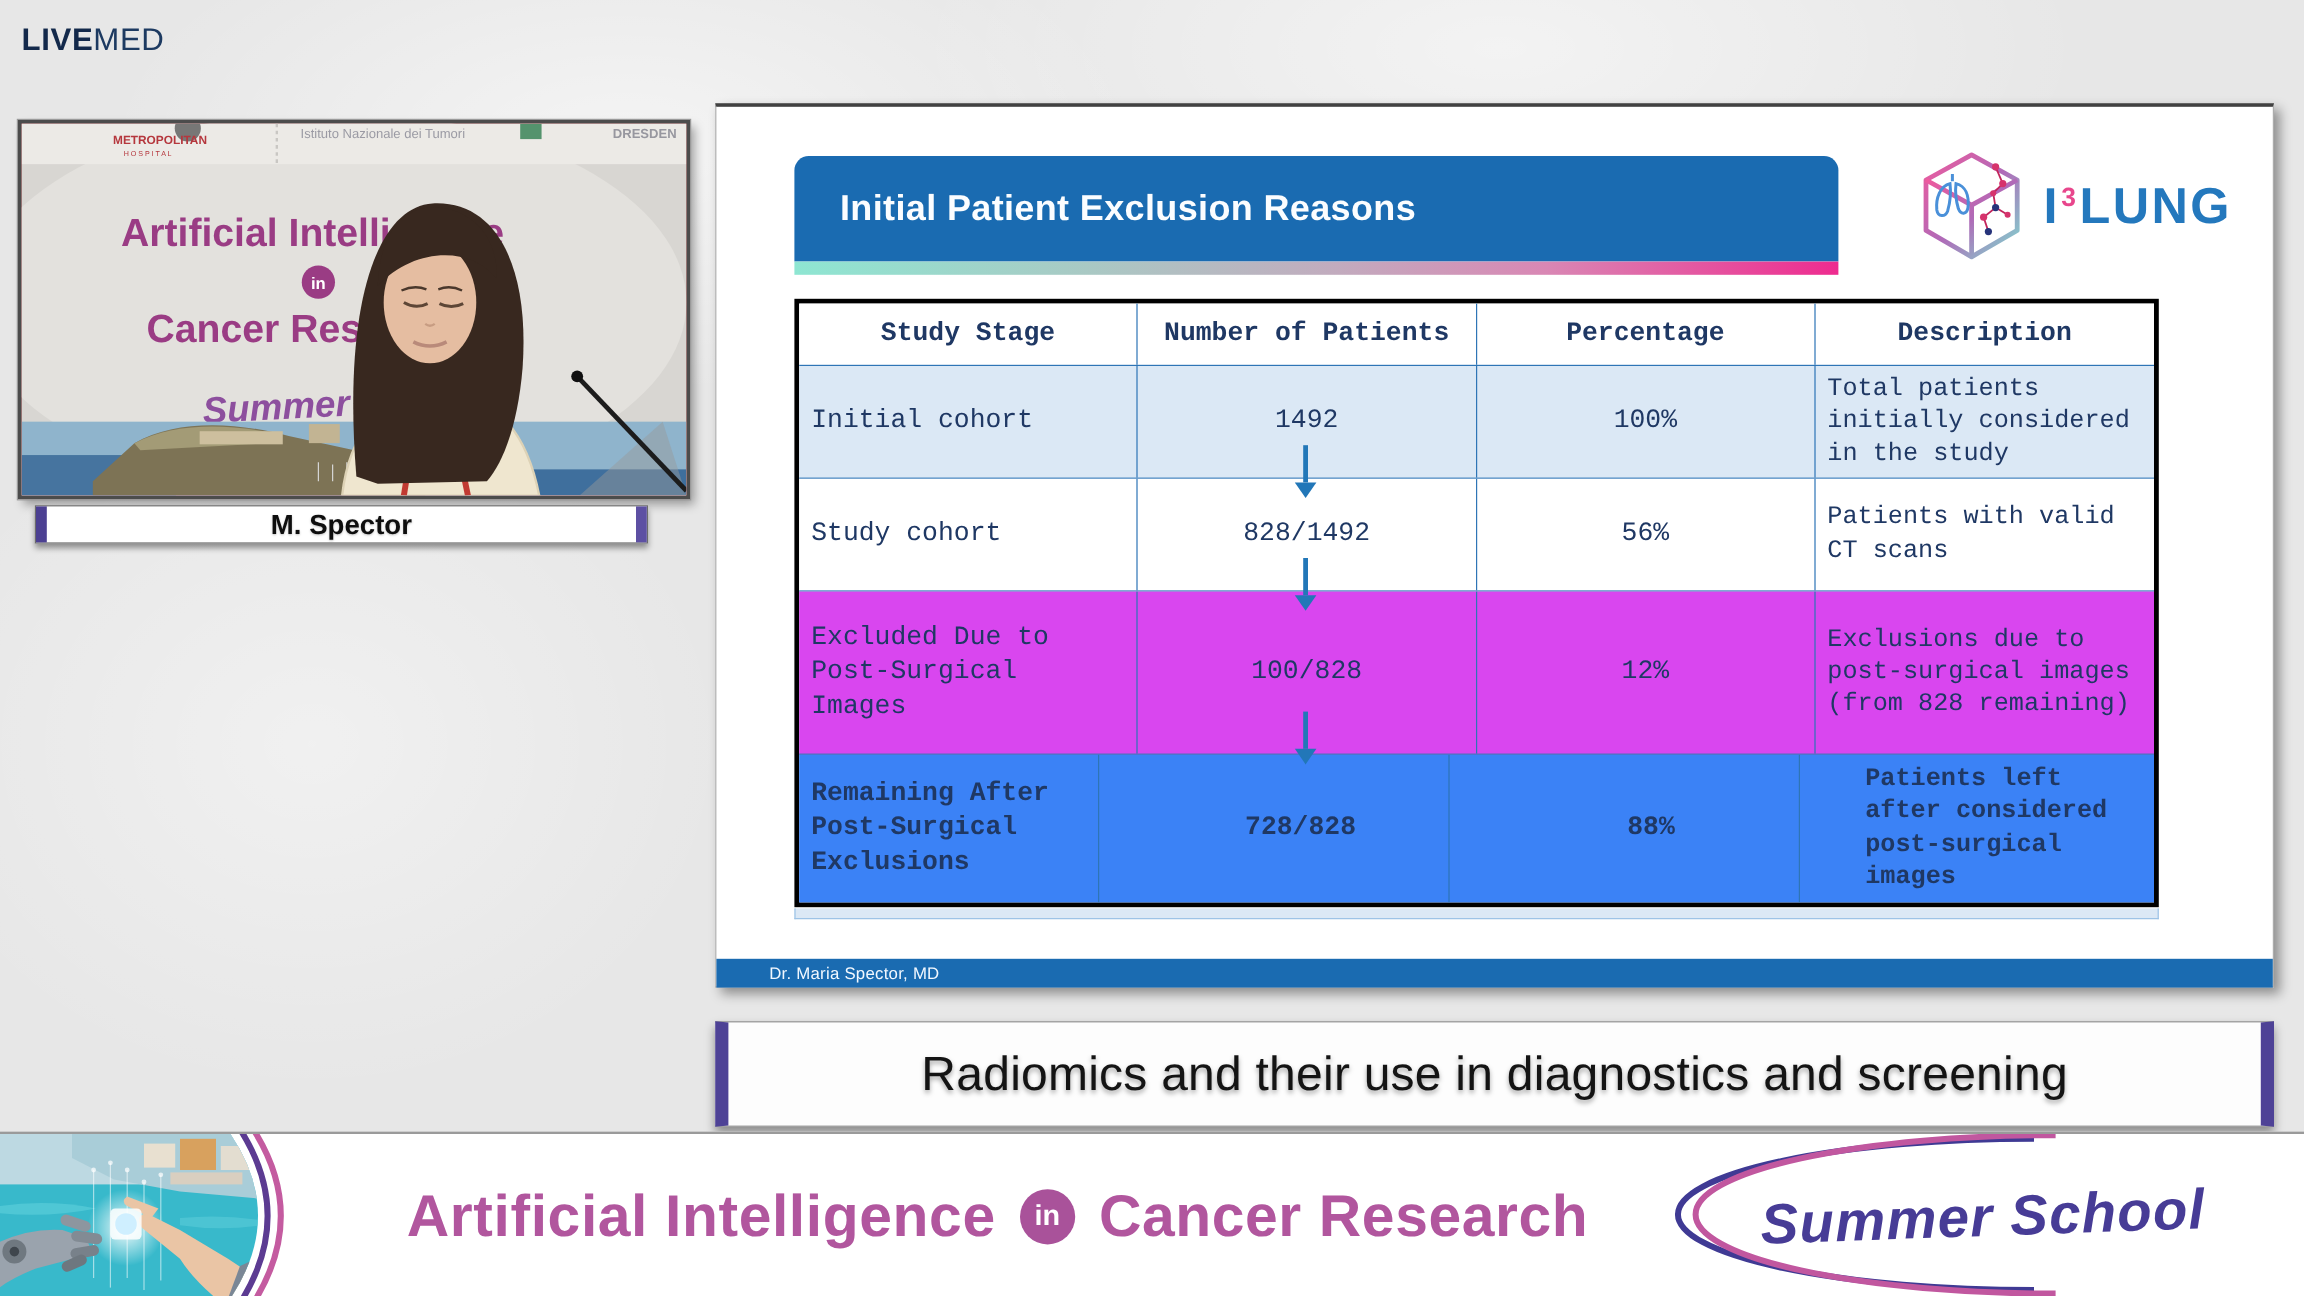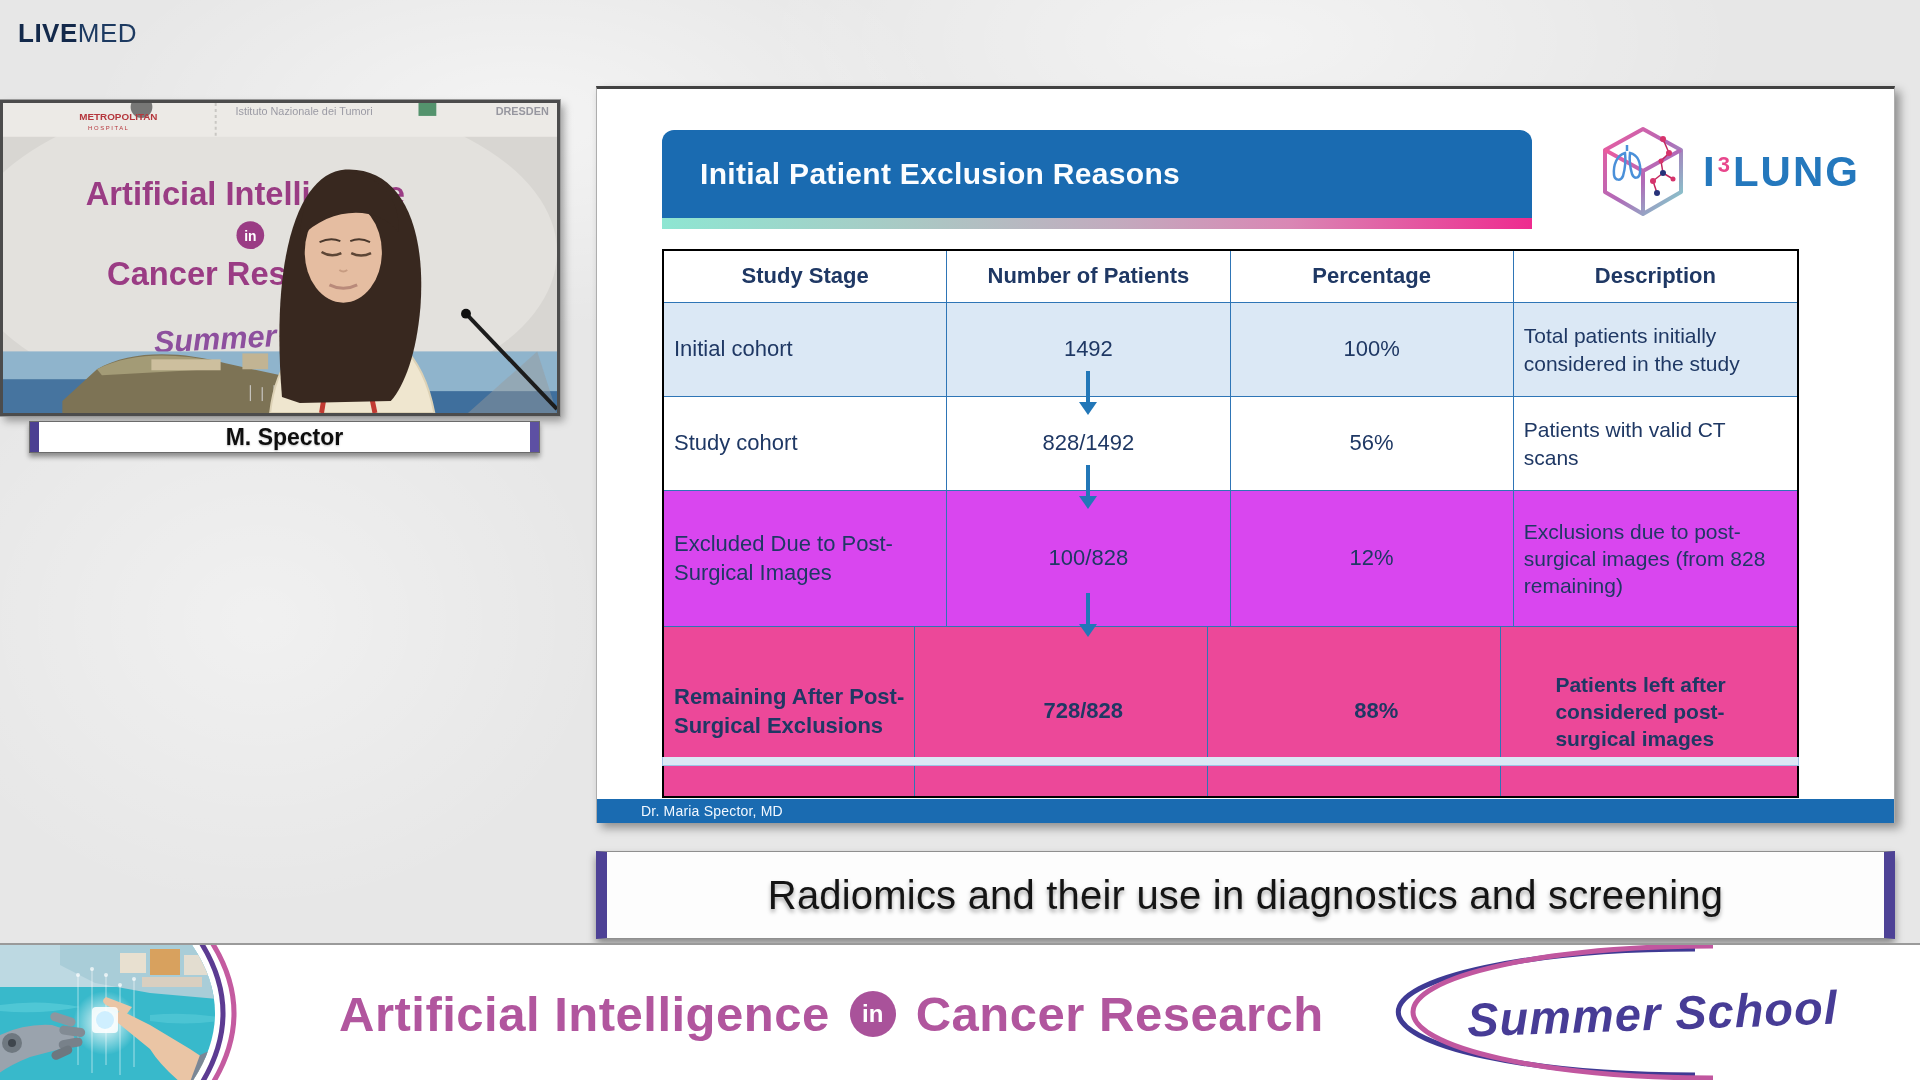--- a/index.html
+++ b/index.html
@@ -14,21 +14,21 @@
       #e7e7e7;
   }
 
   
   .brand { position:absolute; left:18px; top:18px; font-size:26px; letter-spacing:.5px; }
   .brand .live { font-weight:800; color:#13294b; }
   .brand .med  { font-weight:400; color:#1d3a61; }
 
   
   .video-frame {
-    position:absolute; left:0; top:100px; width:560px; height:316px;
+    position:absolute; left:15px; top:100px; width:560px; height:316px;
     border:3px solid #4c4c4c; outline:1px solid #9a9a9a;
     box-shadow:4px 5px 8px rgba(0,0,0,.35);
     background:#fca5a5; overflow:hidden;
   }
   .video-frame svg { display:block; width:100%; height:100%; }
 
   
   .name-bar {
     position:absolute; left:29px; top:421px; width:511px; height:32px;
     background:#ffffff; border:1px solid #6b6b6b;
@@ -57,38 +57,38 @@
     background:linear-gradient(90deg,#8ee6d2 0%,#a9c9c4 28%,#c2abbe 52%,#d987b4 72%,#ee2b8f 100%);
   }
 
   .i3lung { position:absolute; left:1000px; top:28px; width:280px; height:110px; display:flex; align-items:center; gap:14px; }
   .i3lung .wordmark { font-size:42px; font-weight:700; color:#2478bd; letter-spacing:2px; }
   .i3lung .wordmark sup { font-size:22px; color:#e8468c; vertical-align:14px; margin-left:1px; margin-right:1px; }
 
   
   .xtable {
     position:absolute; left:65px; top:160px; width:1137px;
-    border:2px solid #000000; color:#1f3864;
+    border:4px solid #000000; color:#1f3864;font-family:Liberation Mono, monospace;
   }
   .t-row { display:flex; border-bottom:1px solid #2e75b6; }
   .t-row:last-child { border-bottom:none; }
   .t-cell {
     width:25%; border-right:1px solid #2e75b6;
     display:flex; align-items:center; font-size:22px; line-height:1.3;
   }
   .t-cell:last-child { border-right:none; }
   .t-cell.center { justify-content:center; text-align:center; }
   .t-cell.left { padding-left:10px; padding-right:8px; }
   .t-cell.desc { padding-left:10px; padding-right:12px; font-size:21px; }
   .t-head { height:52px; background:#ffffff; }
   .t-head .t-cell { justify-content:center; font-weight:700; }
   .r1 { height:94px;  background:#dbe8f5; }
   .r2 { height:94px;  background:#ffffff; }
   .r3 { height:136px; background:#d946ef; }
-  .r4 { height:169px; background:#ec4899; font-weight:700;gap:44px; }
+  .r4 { height:123px; background:#3b82f6; font-weight:700;gap:44px; }
   .table-bottom-strip { position:absolute; left:65px; top:668px; width:1137px; height:9px; background:#dbe8f5; border:1px solid #9dc3e6; border-top:none; }
 
   
   .flow-arrow { position:absolute; left:482px; width:18px; height:46px; }
   .flow-arrow .stem { position:absolute; left:7px; top:0; width:4px; height:31px; background:#2277b8; }
   .flow-arrow .head { position:absolute; left:0; top:31px; width:0; height:0;
     border-left:9px solid transparent; border-right:9px solid transparent; border-top:13px solid #2277b8; }
   .fa1 { top:282px; } .fa2 { top:376px; } .fa3 { top:504px; }
 
   .slide-footer {

